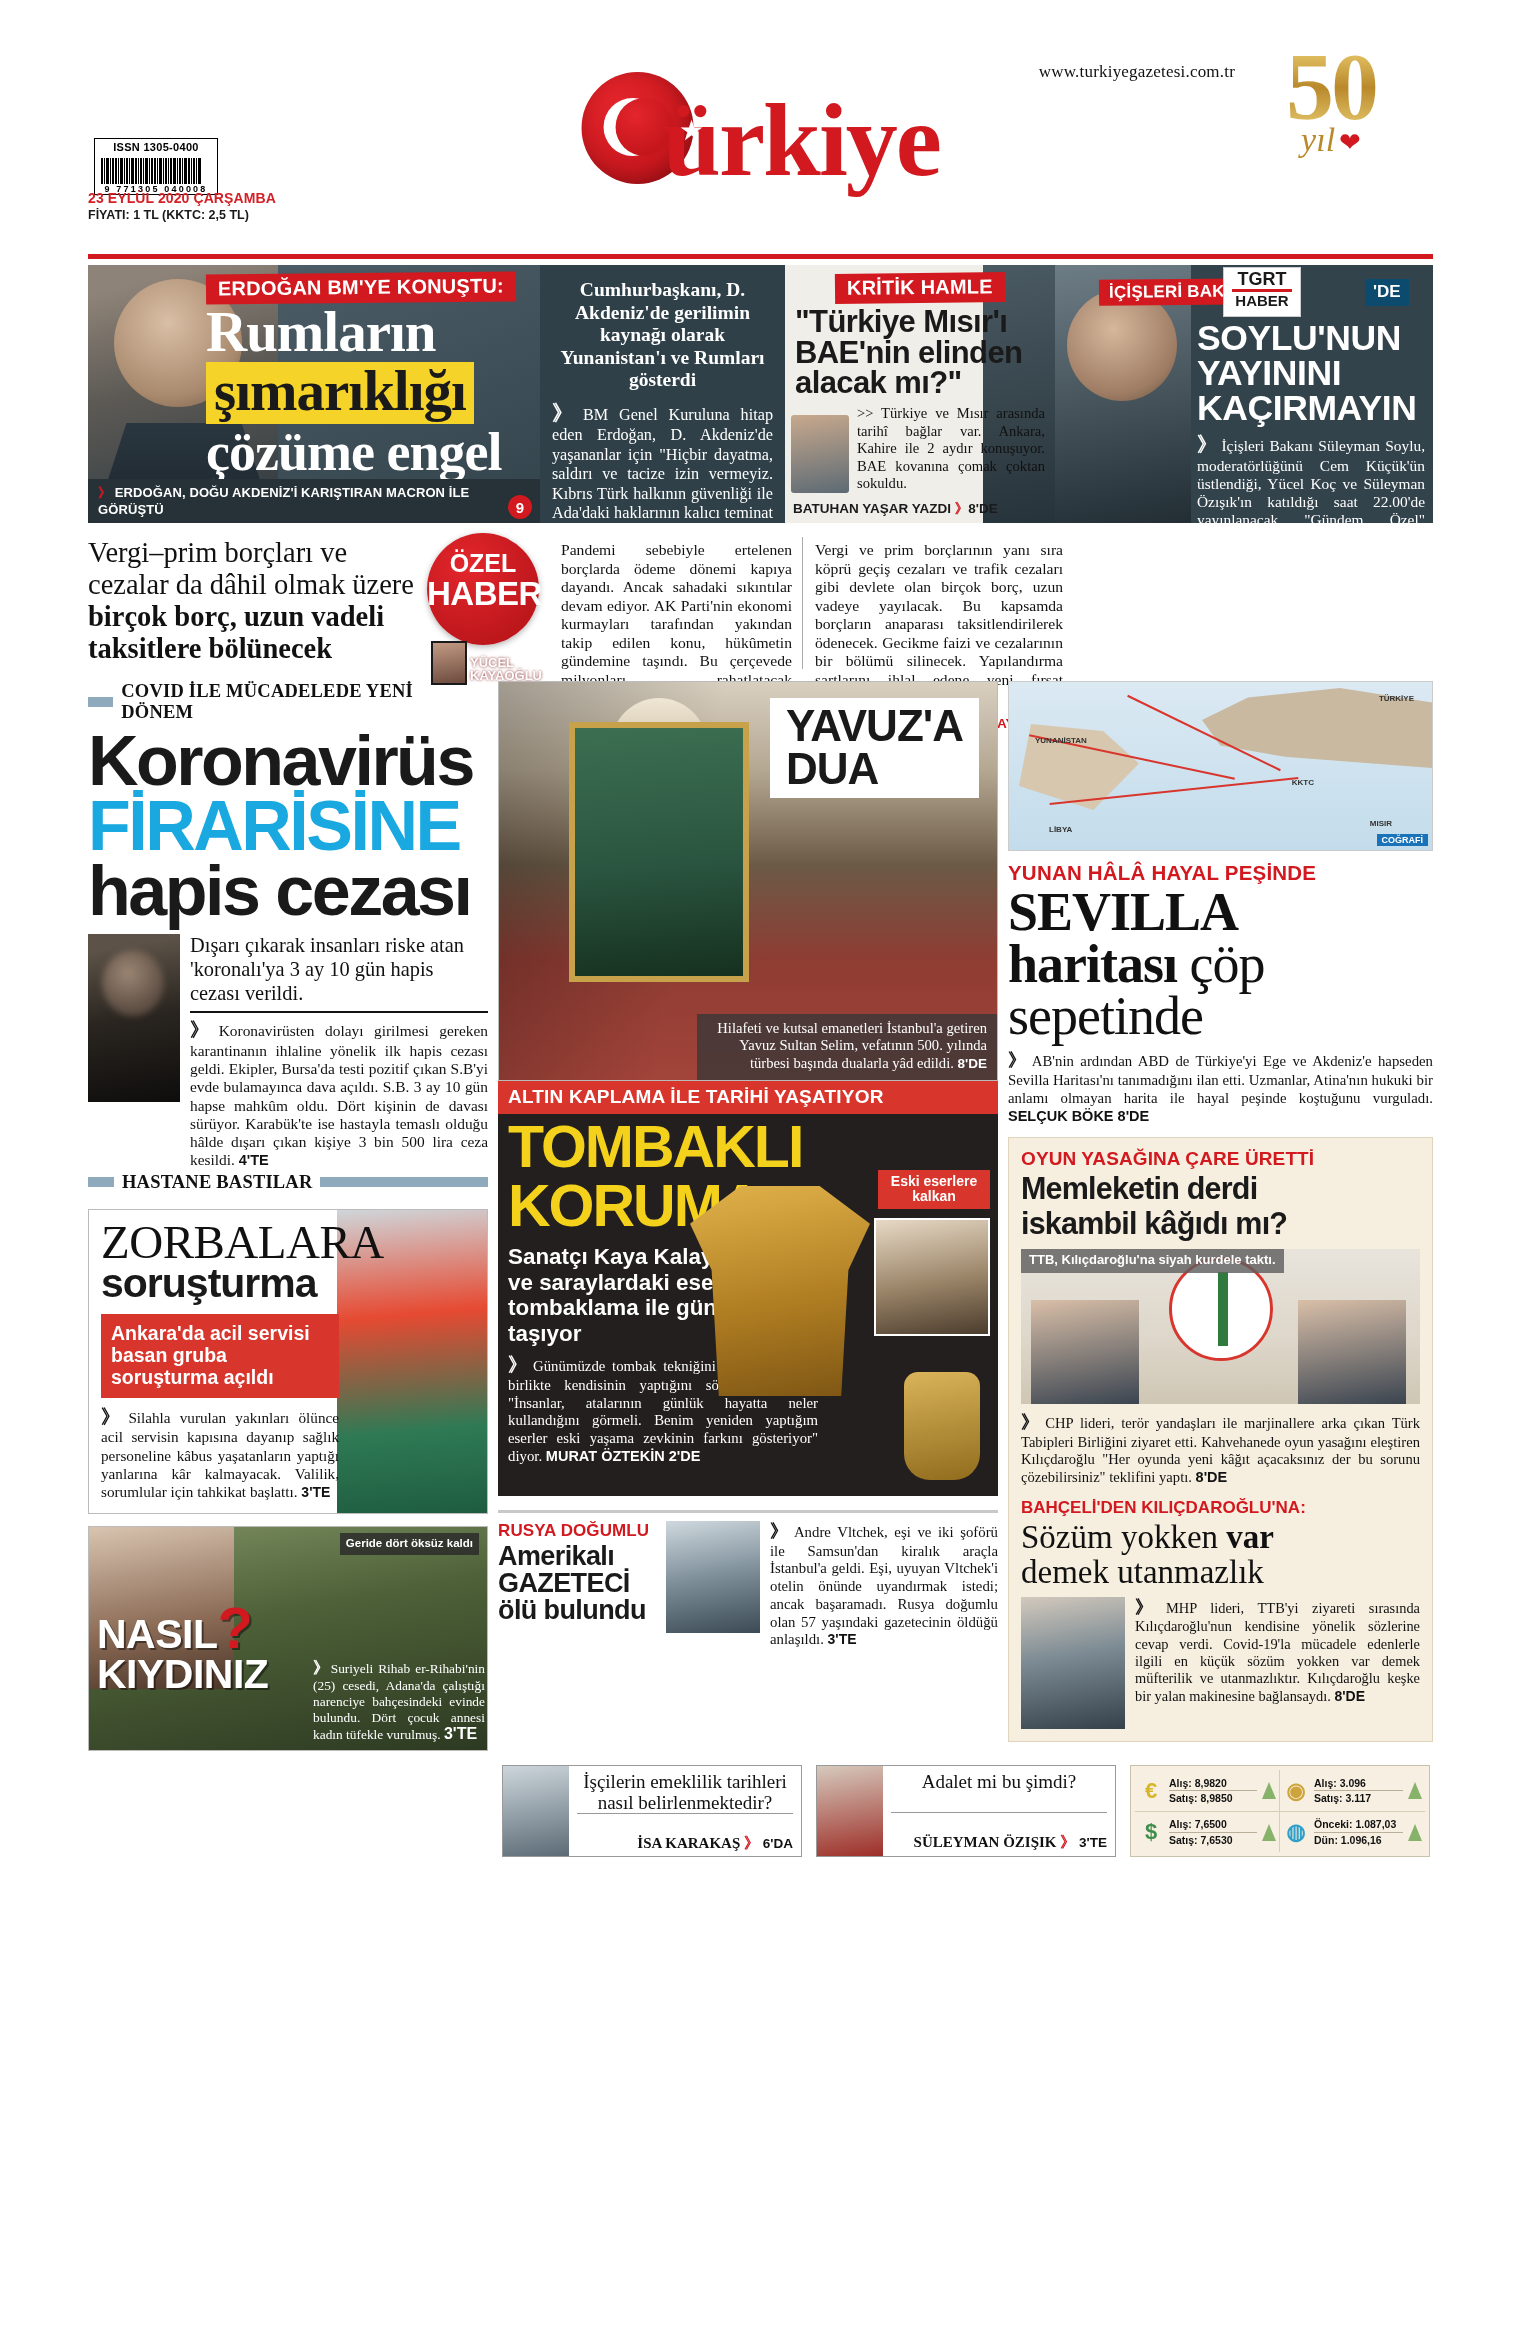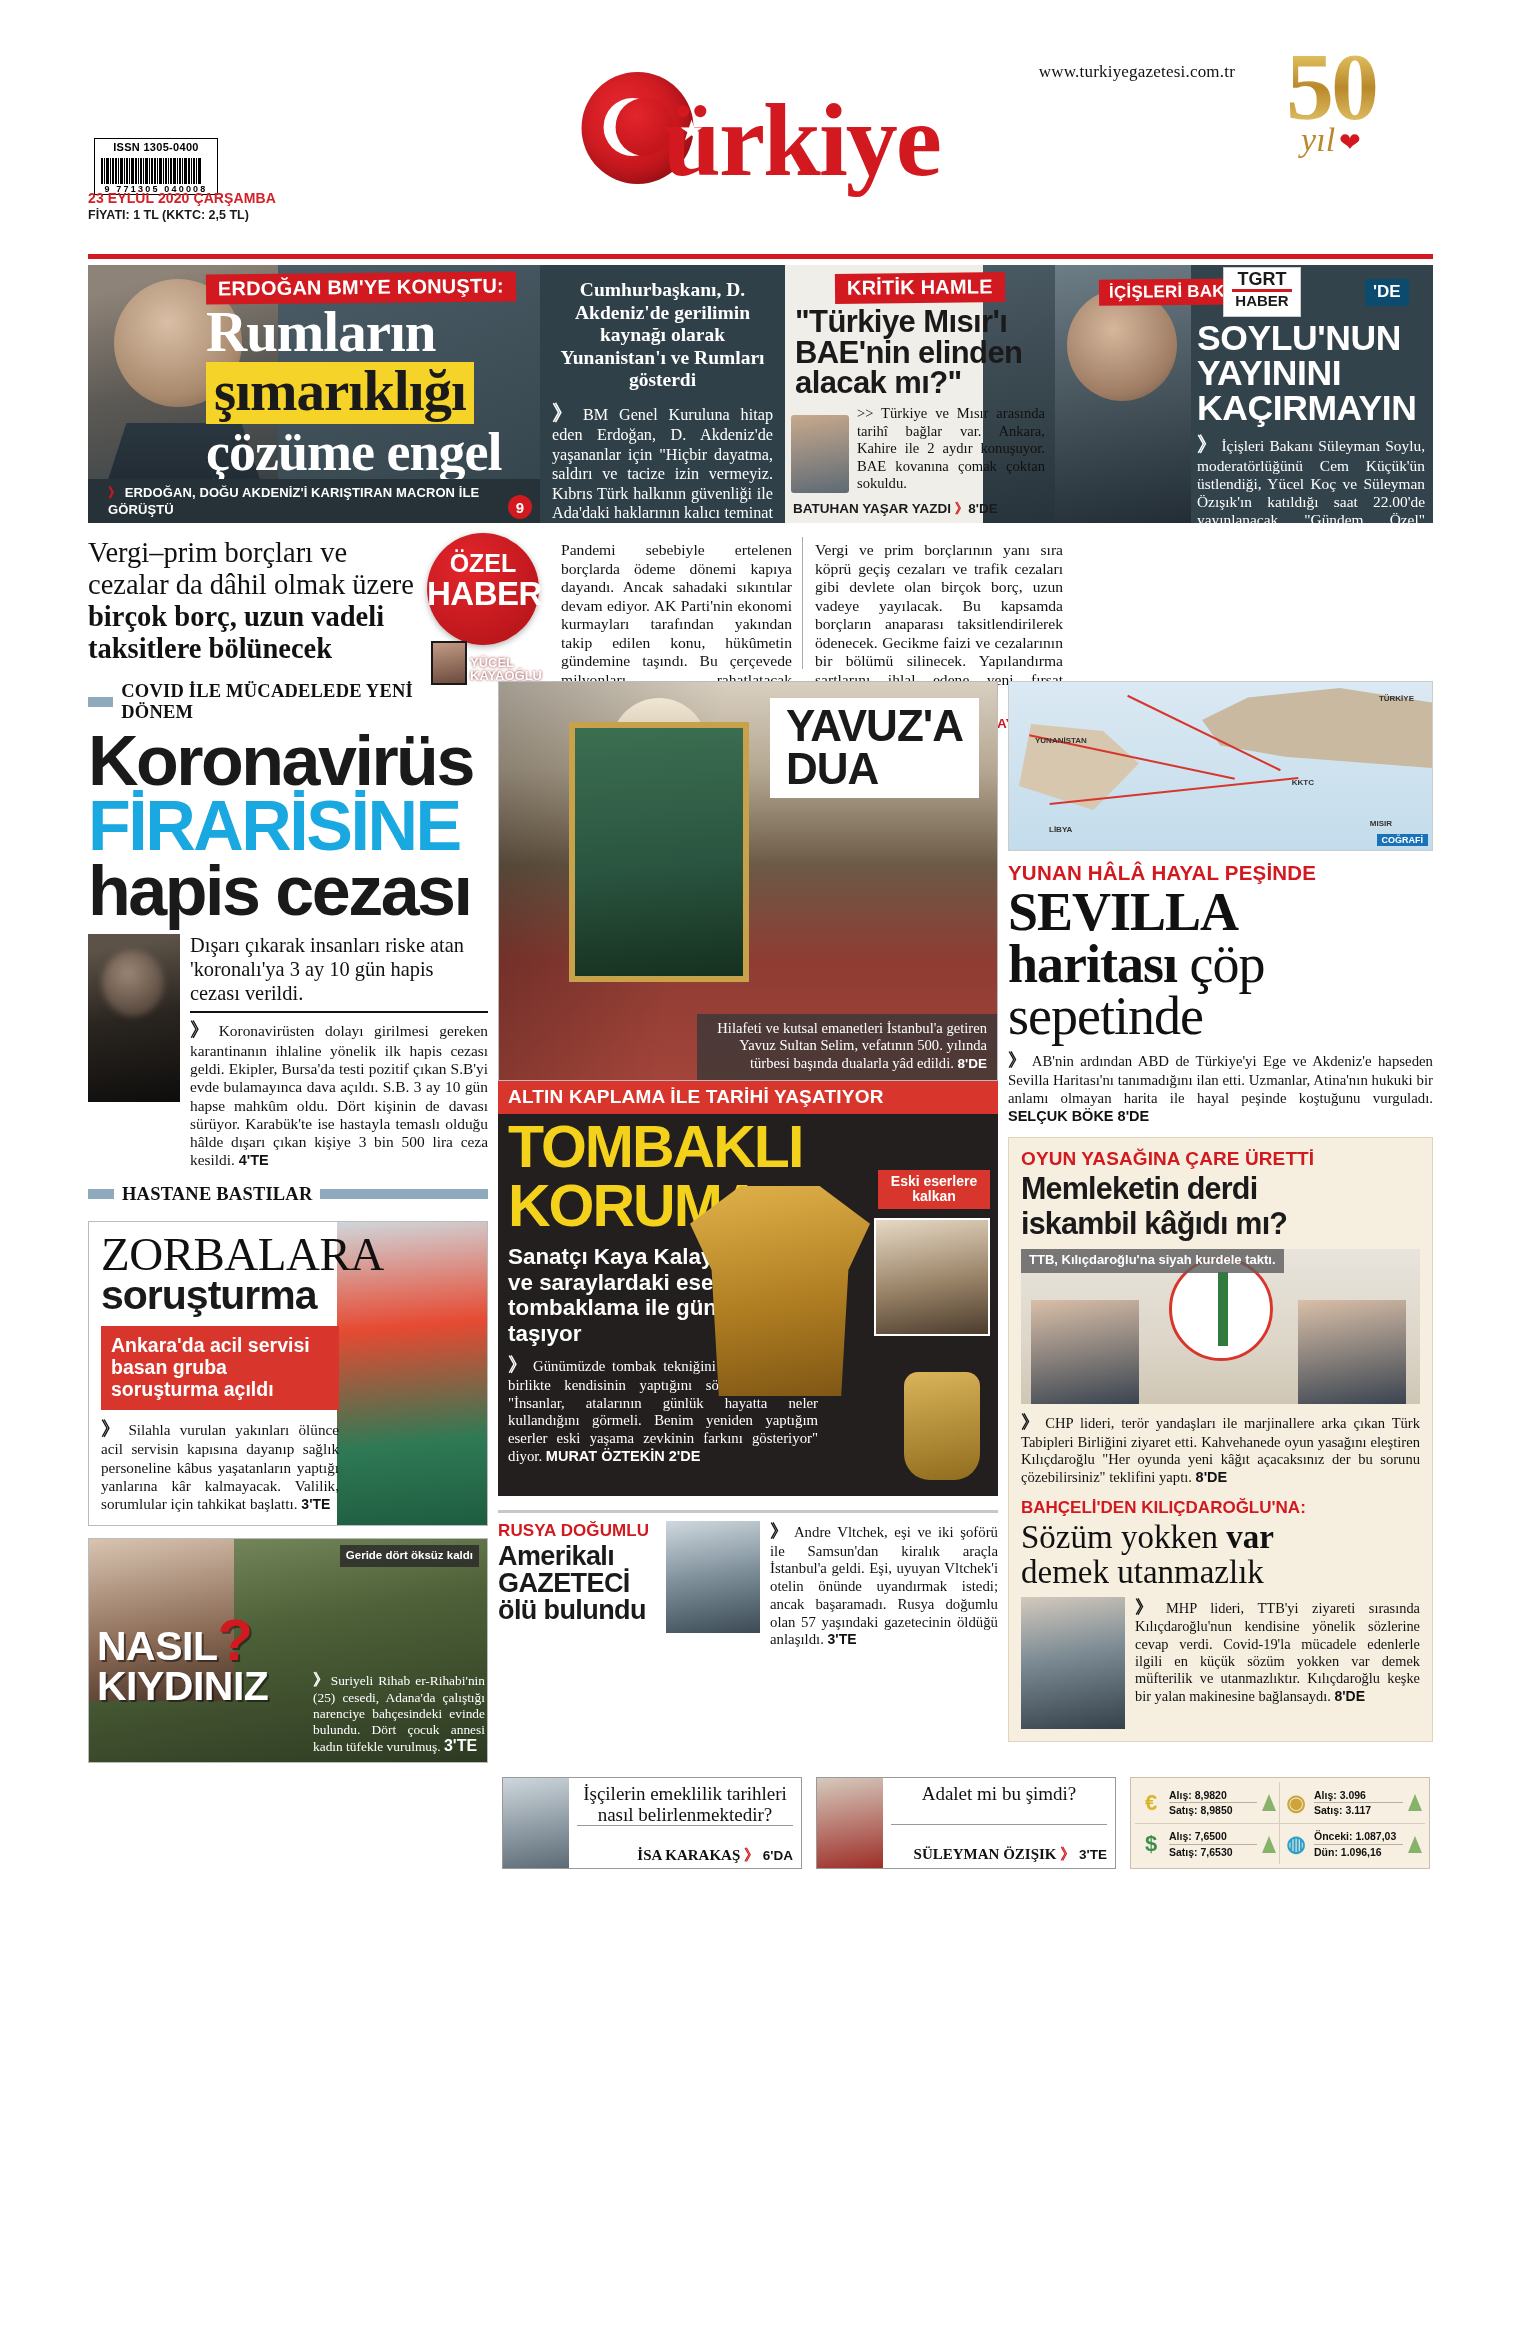--- a/index.html
+++ b/index.html
@@ -131,21 +131,21 @@
     font-family: "Liberation Serif", serif; font-weight: 700;
     font-size: 57px; line-height: 1.02; padding: 0 8px 4px; letter-spacing: -1px;
     margin-top: 2px;
   }
   .hl-white2 {
     font-family: "Liberation Serif", serif; font-weight: 700; color: #fff;
     font-size: 54px; line-height: 1.0; letter-spacing: -1px; margin-top: 1px;
   }
   .ts1 .footline {
     position: absolute; left: 0; bottom: 0; width: 100%;
-    background: #263238; padding: 5px 20px 6px;
+    background: #263238; padding: 5px 10px 6px;
     font-family: "Liberation Sans", sans-serif; font-size: 13px;
     font-weight: 800; color: #fff; letter-spacing: .1px;
   }
   .ts1 .footline .chev { color: #d2191f; font-weight: 900; }
   .ts1 .pgbubble {
     position: absolute; right: 8px; bottom: 4px; width: 24px; height: 24px;
     border-radius: 50%; background: #d2191f; color: #fff;
     font-family: "Liberation Sans", sans-serif; font-weight: 800; font-size: 15px;
     display: flex; align-items: center; justify-content: center;
   }
@@ -803,21 +803,21 @@
             <div class="koro-lead">Dışarı çıkarak insanları riske atan 'koronalı'ya 3 ay 10 gün hapis cezası verildi.</div>
             <div class="koro-body">
               <span class="q">》</span><span>Koronavirüsten dolayı girilmesi gereken karantinanın ihlaline yönelik ilk hapis cezası geldi. Ekipler, Bursa'da testi pozitif çıkan S.B'yi evde bulamayınca dava açıldı. S.B. 3 ay 10 gün hapse mahkûm oldu. Dört kişinin de davası sürüyor. Karabük'te ise hastayla temaslı olduğu hâlde dışarı çıkan kişiye 3 bin 500 lira ceza kesildi.</span>
               <span class="q" style="font-size:14.5px">4'TE</span>
             </div>
           </div>
         </div>
       </div>
 
       <div>
-        <div class="sec-kicker" style="margin-top:14px">HASTANE BASTILAR</div>
+        <div class="sec-kicker" style="margin-top:2px">HASTANE BASTILAR</div>
         <div class="zorb-wrap">
           <div class="zorb-photo"></div>
           <div class="zorb-in">
             <div class="zorb-h1">ZORBALARA</div>
             <div class="zorb-h2">soruşturma</div>
             <div class="zorb-box">Ankara'da acil servisi basan gruba soruşturma açıldı</div>
             <div class="zorb-body">
               <span class="q">》</span><span>Silahla vurulan yakınları ölünce acil servisin kapısına dayanıp sağlık personeline kâbus yaşatanların yaptığı yanlarına kâr kalmayacak. Valilik, sorumlular için tahkikat başlattı.</span>
               <span class="q" style="font-size:14px">3'TE</span>
             </div>

